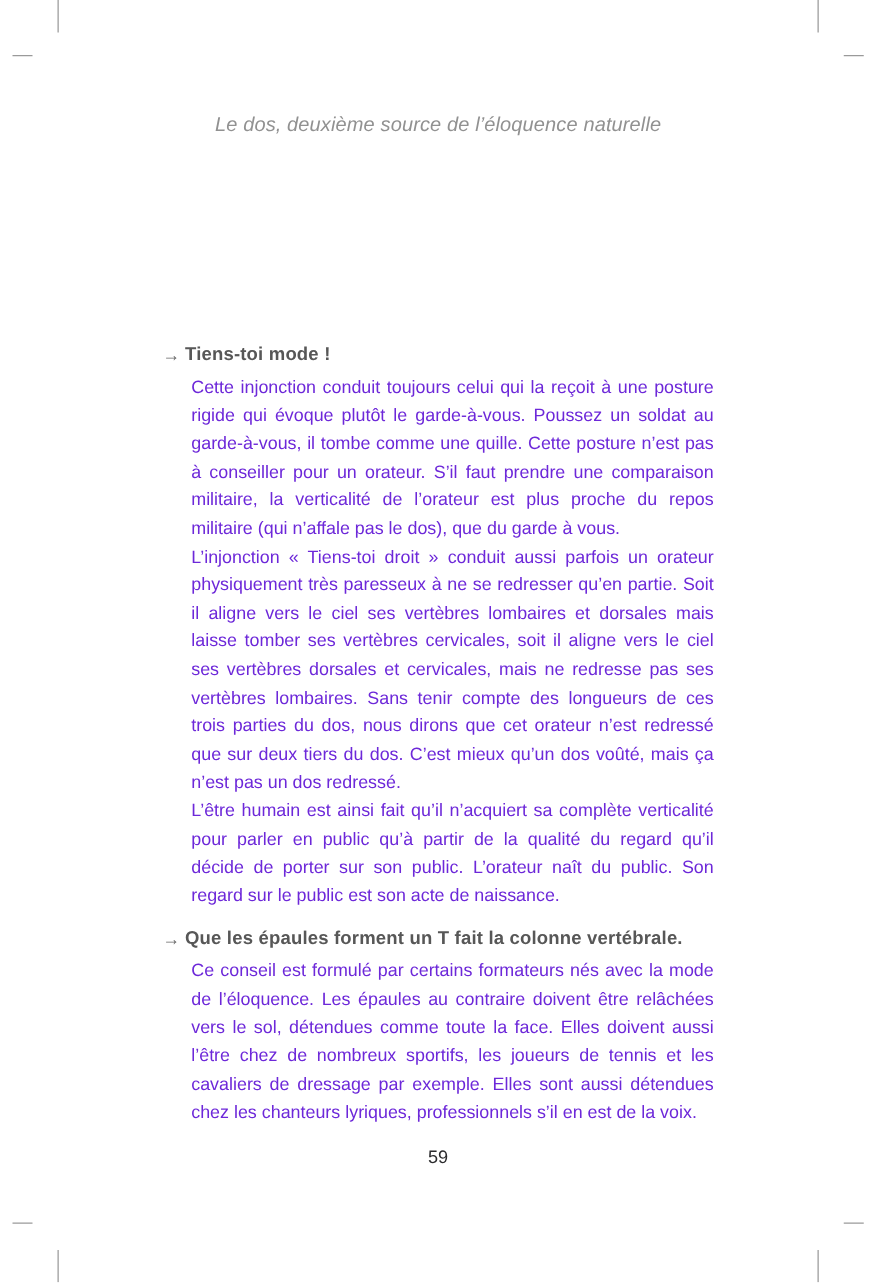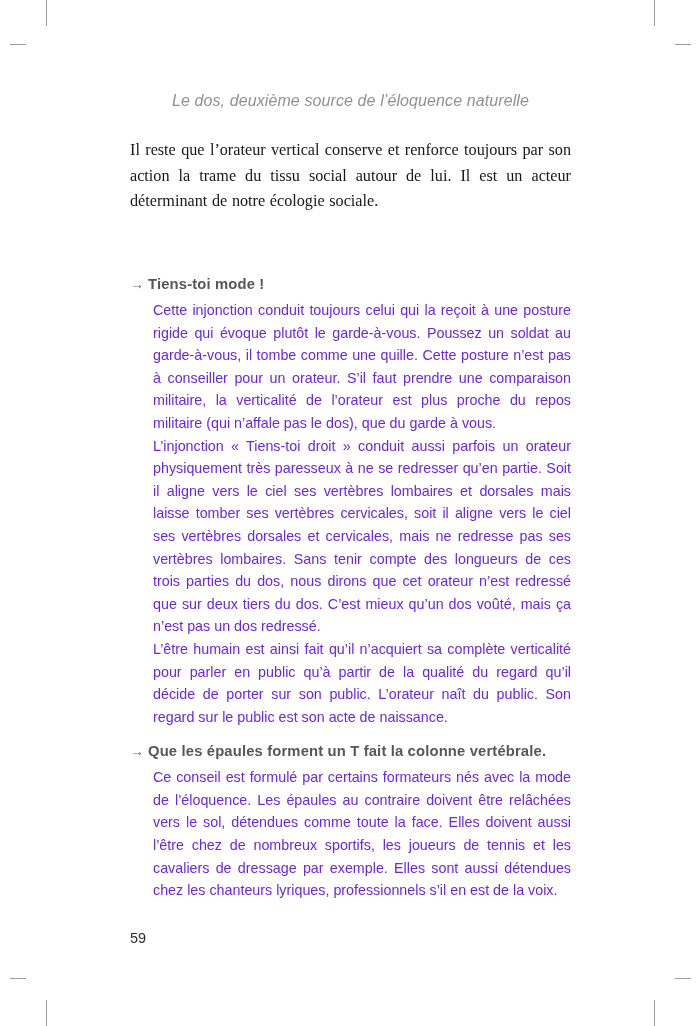--- a/index.html
+++ b/index.html
@@ -135,47 +135,44 @@
   .body-para + .body-para { margin-top: 0; }
 
   .gap-before-subhead { height: 13px; }
 
   
   .folio {
     position: absolute;
     top: 918px;
     left: 0;
     width: 441px;
+    text-align: center;
     font-family: "Liberation Sans", sans-serif;
     font-size: 14.5px;
     color: #2b2b2d;
-    margin-top: 12px;
   }
 </style>
 </head>
 <body>
 
 <div class="page">
 
   <div class="crop-mark crop-v crop-tl-v"></div>
   <div class="crop-mark crop-h crop-tl-h"></div>
   <div class="crop-mark crop-v crop-tr-v"></div>
   <div class="crop-mark crop-h crop-tr-h"></div>
   <div class="crop-mark crop-v crop-bl-v"></div>
   <div class="crop-mark crop-h crop-bl-h"></div>
   <div class="crop-mark crop-v crop-br-v"></div>
   <div class="crop-mark crop-h crop-br-h"></div>
 
   <div class="content">
 
     <div class="running-head">Le dos, deuxième source de l’éloquence naturelle</div>
 
-    <div class="intro-block">
-      <p class="intro-para">Il reste que l’orateur vertical conserve et renforce toujours par son action la trame du tissu social autour de lui. Il est un acteur déterminant de notre écologie sociale.</p>
-    </div>
 
 
     <div class="flow">
 
       <div class="subhead-row">
         <span class="subhead-arrow">→</span>
         <span class="subhead-text">Tiens-toi mode !</span>
       </div>
       <p class="body-para">Cette injonction conduit toujours celui qui la reçoit à une posture rigide qui évoque plutôt le garde-à-vous. Poussez un soldat au garde-à-vous, il tombe comme une quille. Cette posture n’est pas à conseiller pour un orateur. S’il faut prendre une comparaison militaire, la verticalité de l’orateur est plus proche du repos militaire (qui n’affale pas le dos), que du garde à vous.</p>
       <p class="body-para">L’injonction « Tiens-toi droit » conduit aussi parfois un orateur physiquement très paresseux à ne se redresser qu’en partie. Soit il aligne vers le ciel ses vertèbres lombaires et dorsales mais laisse tomber ses vertèbres cervicales, soit il aligne vers le ciel ses vertèbres dorsales et cervicales, mais ne redresse pas ses vertèbres lombaires. Sans tenir compte des longueurs de ces trois parties du dos, nous dirons que cet orateur n’est redressé que sur deux tiers du dos. C’est mieux qu’un dos voûté, mais ça n’est pas un dos redressé.</p>

